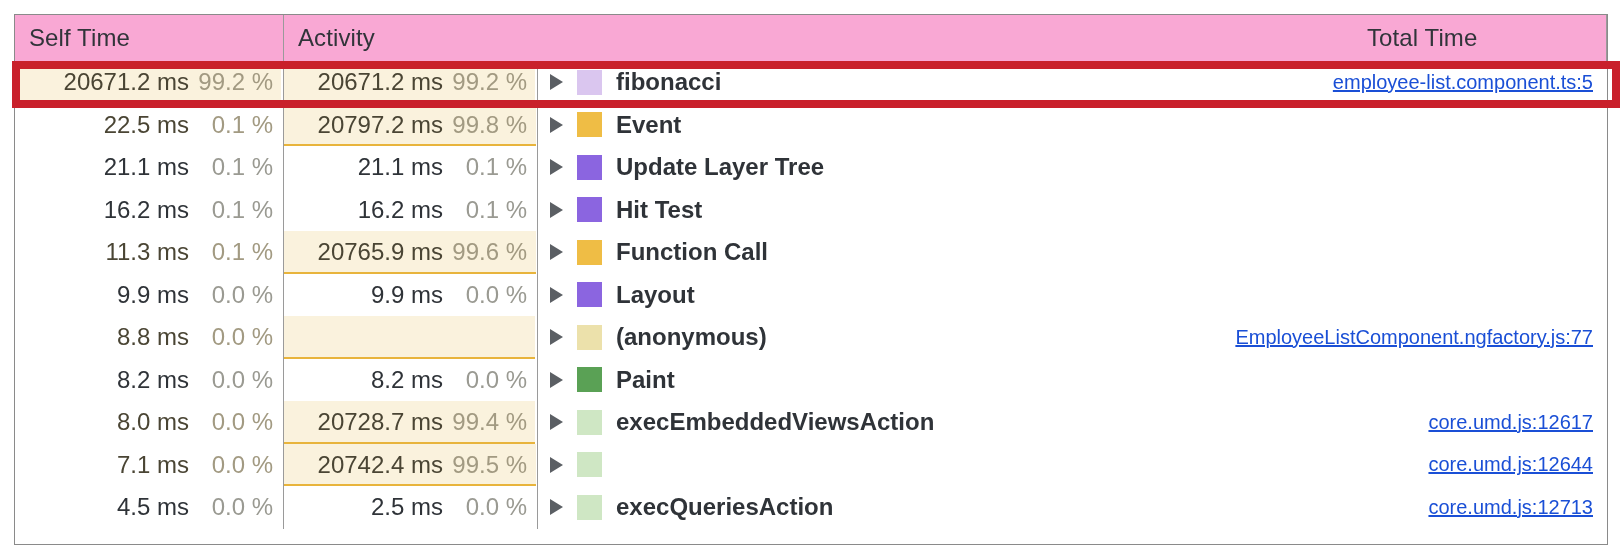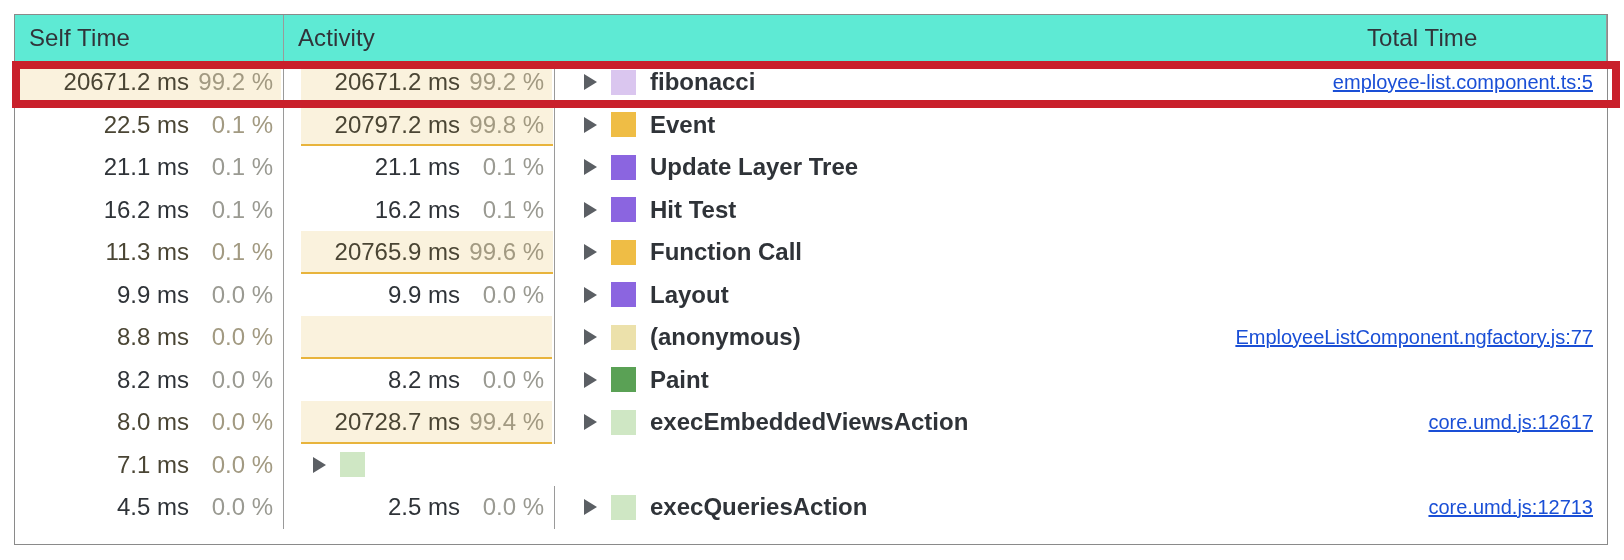--- a/index.html
+++ b/index.html
@@ -24,21 +24,21 @@
     height: 531px;
     box-sizing: border-box;
     border: 1px solid #8a8a8a;
     background: #ffffff;
   }
 
   
   .thead {
     display: flex;
     height: 46px;
-    background: #5eead4;
+    background: #f9a8d4;
     box-sizing: border-box;
   }
   .th {
     box-sizing: border-box;
     display: flex;
     align-items: center;
     font-size: 24px;
     color: #31343a;
     padding-left: 14px;
     letter-spacing: .1px;
@@ -49,21 +49,20 @@
 
   
   .tbody {
     height: 483px;
     box-sizing: border-box;
   }
   .row {
     display: flex;
     height: 42.5px;
     box-sizing: border-box;
-    gap: 17px;
   }
 
   
   .cell-num {
     position: relative;
     box-sizing: border-box;
     display: flex;
     align-items: center;
     justify-content: flex-end;
     border-right: 1px solid #9a9a9a;
@@ -359,24 +358,32 @@
           <span class="act-link">core.umd.js:12617</span>
         </div>
       </div>
       <div class="row hl">
         <div class="cell-num cell-self">
           <div class="num-wrap">
             <span class="ms">7.1 ms</span>
             <span class="pct">0.0 %</span>
           </div>
         </div>
+        <div class="cell-num cell-total">
+          <div class="bar" style="width: 99.5%;"></div>
+          <div class="num-wrap">
+            <span class="ms">20742.4 ms</span>
+            <span class="pct">99.5 %</span>
+          </div>
+        </div>
         <div class="cell-act">
           <div class="disclosure"></div>
           <div class="swatch" style="background: rgb(207, 231, 196);"></div>
           <span class="act-spacer"></span>
+          <span class="act-link">core.umd.js:12644</span>
         </div>
       </div>
       <div class="row">
         <div class="cell-num cell-self">
           <div class="num-wrap">
             <span class="ms">4.5 ms</span>
             <span class="pct">0.0 %</span>
           </div>
         </div>
         <div class="cell-num cell-total">

